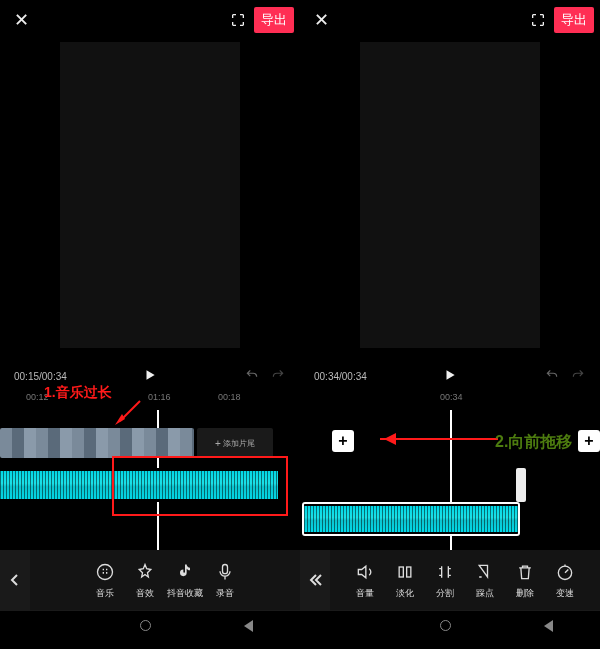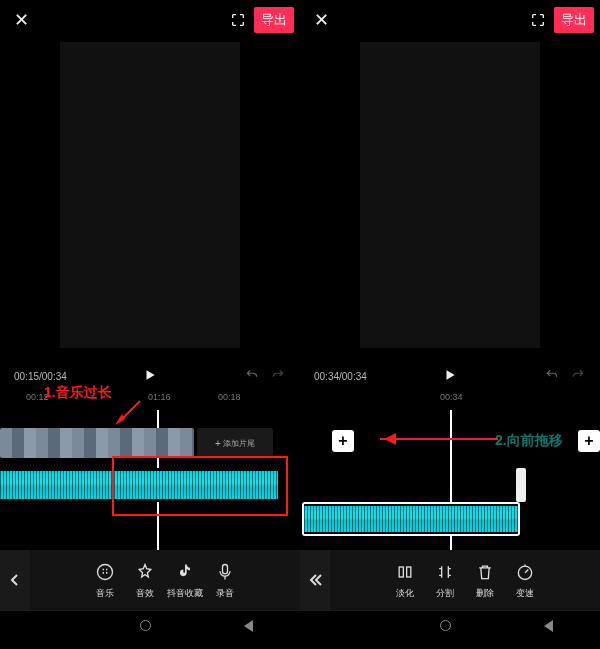--- a/index.html
+++ b/index.html
@@ -70,21 +70,21 @@
     
     .ann1 {
       position: absolute;
       top: 384px; left: 44px;
       color: #ff1a1a; font-size: 14px; font-weight: bold;
       z-index: 30;
     }
     .ann2 {
       position: absolute;
       top: 432px; left: 495px;
-      color: #0f766e; font-size: 14px; font-weight: bold;
+      color: #4d7c0f; font-size: 16px; font-weight: bold;
       z-index: 30;
     }
 
     
     .tracks {
       height: 140px;
       background: #000;
       position: relative;
       margin-top: 4px;
     }
@@ -379,33 +379,49 @@
   <div class="tool-half">
     <div class="tool-chevron-box">
       <svg width="14" height="14" viewBox="0 0 14 14" fill="none" stroke="#ddd" stroke-width="2">
           <path d="M8 2L3 7l5 5M13 2L8 7l5 5"></path>
         </svg>
     </div>
     <div class="tool-items" id="tl-right">
         <div class="tool-item">
           <span class="tool-icon">
             <svg width="20" height="20" viewBox="0 0 24 24" fill="none" stroke="#ddd" stroke-width="1.6">
+              <path d="M4 9v6h4l5 4V5L8 9H4zM17 8a5 5 0 010 8"></path>
+            </svg>
+          </span>
+          <span>音量</span>
+        </div>
+        <div class="tool-item">
+          <span class="tool-icon">
+            <svg width="20" height="20" viewBox="0 0 24 24" fill="none" stroke="#ddd" stroke-width="1.6">
               <rect x="5" y="6" width="5" height="12"></rect>
               <rect x="14" y="6" width="5" height="12"></rect>
             </svg>
           </span>
           <span>淡化</span>
         </div>
         <div class="tool-item">
           <span class="tool-icon">
             <svg width="20" height="20" viewBox="0 0 24 24" fill="none" stroke="#ddd" stroke-width="1.6">
               <path d="M8 5v14M16 5v14M5 8h3M5 16h3M16 8h3M16 16h3"></path>
             </svg>
           </span>
           <span>分割</span>
+        </div>
+        <div class="tool-item">
+          <span class="tool-icon">
+            <svg width="20" height="20" viewBox="0 0 24 24" fill="none" stroke="#ddd" stroke-width="1.6">
+              <path d="M5 4h10v14L5 4zM5 18h3"></path>
+            </svg>
+          </span>
+          <span>踩点</span>
         </div>
         <div class="tool-item">
           <span class="tool-icon">
             <svg width="20" height="20" viewBox="0 0 24 24" fill="none" stroke="#ddd" stroke-width="1.6">
               <path d="M5 7h14M9 7V5h6v2M7 7l1 13h8l1-13"></path>
             </svg>
           </span>
           <span>删除</span>
         </div>
         <div class="tool-item">

